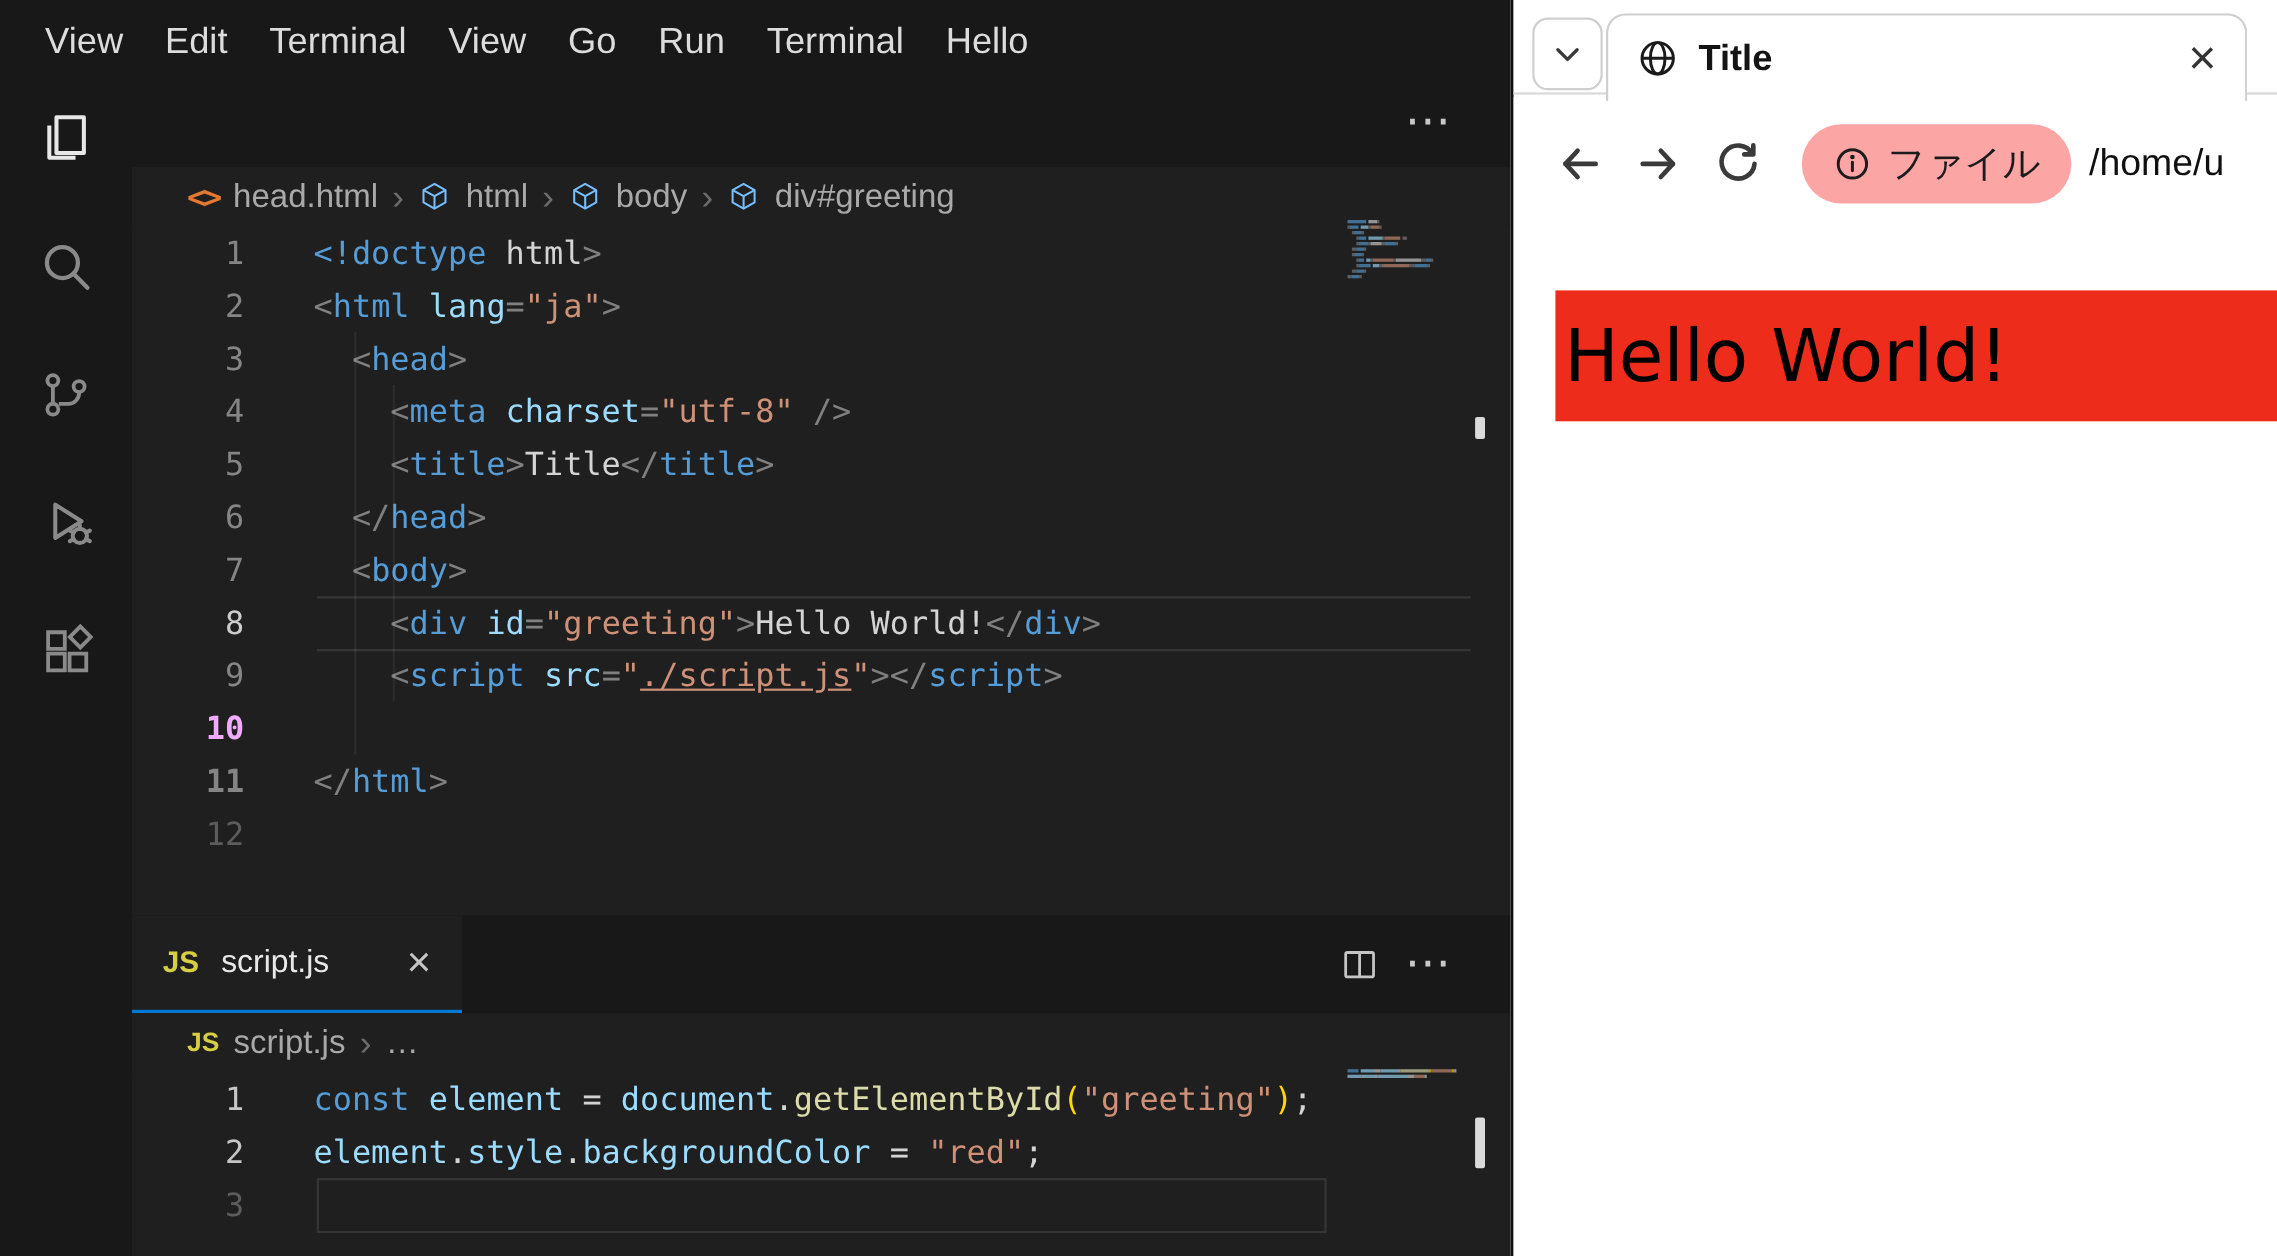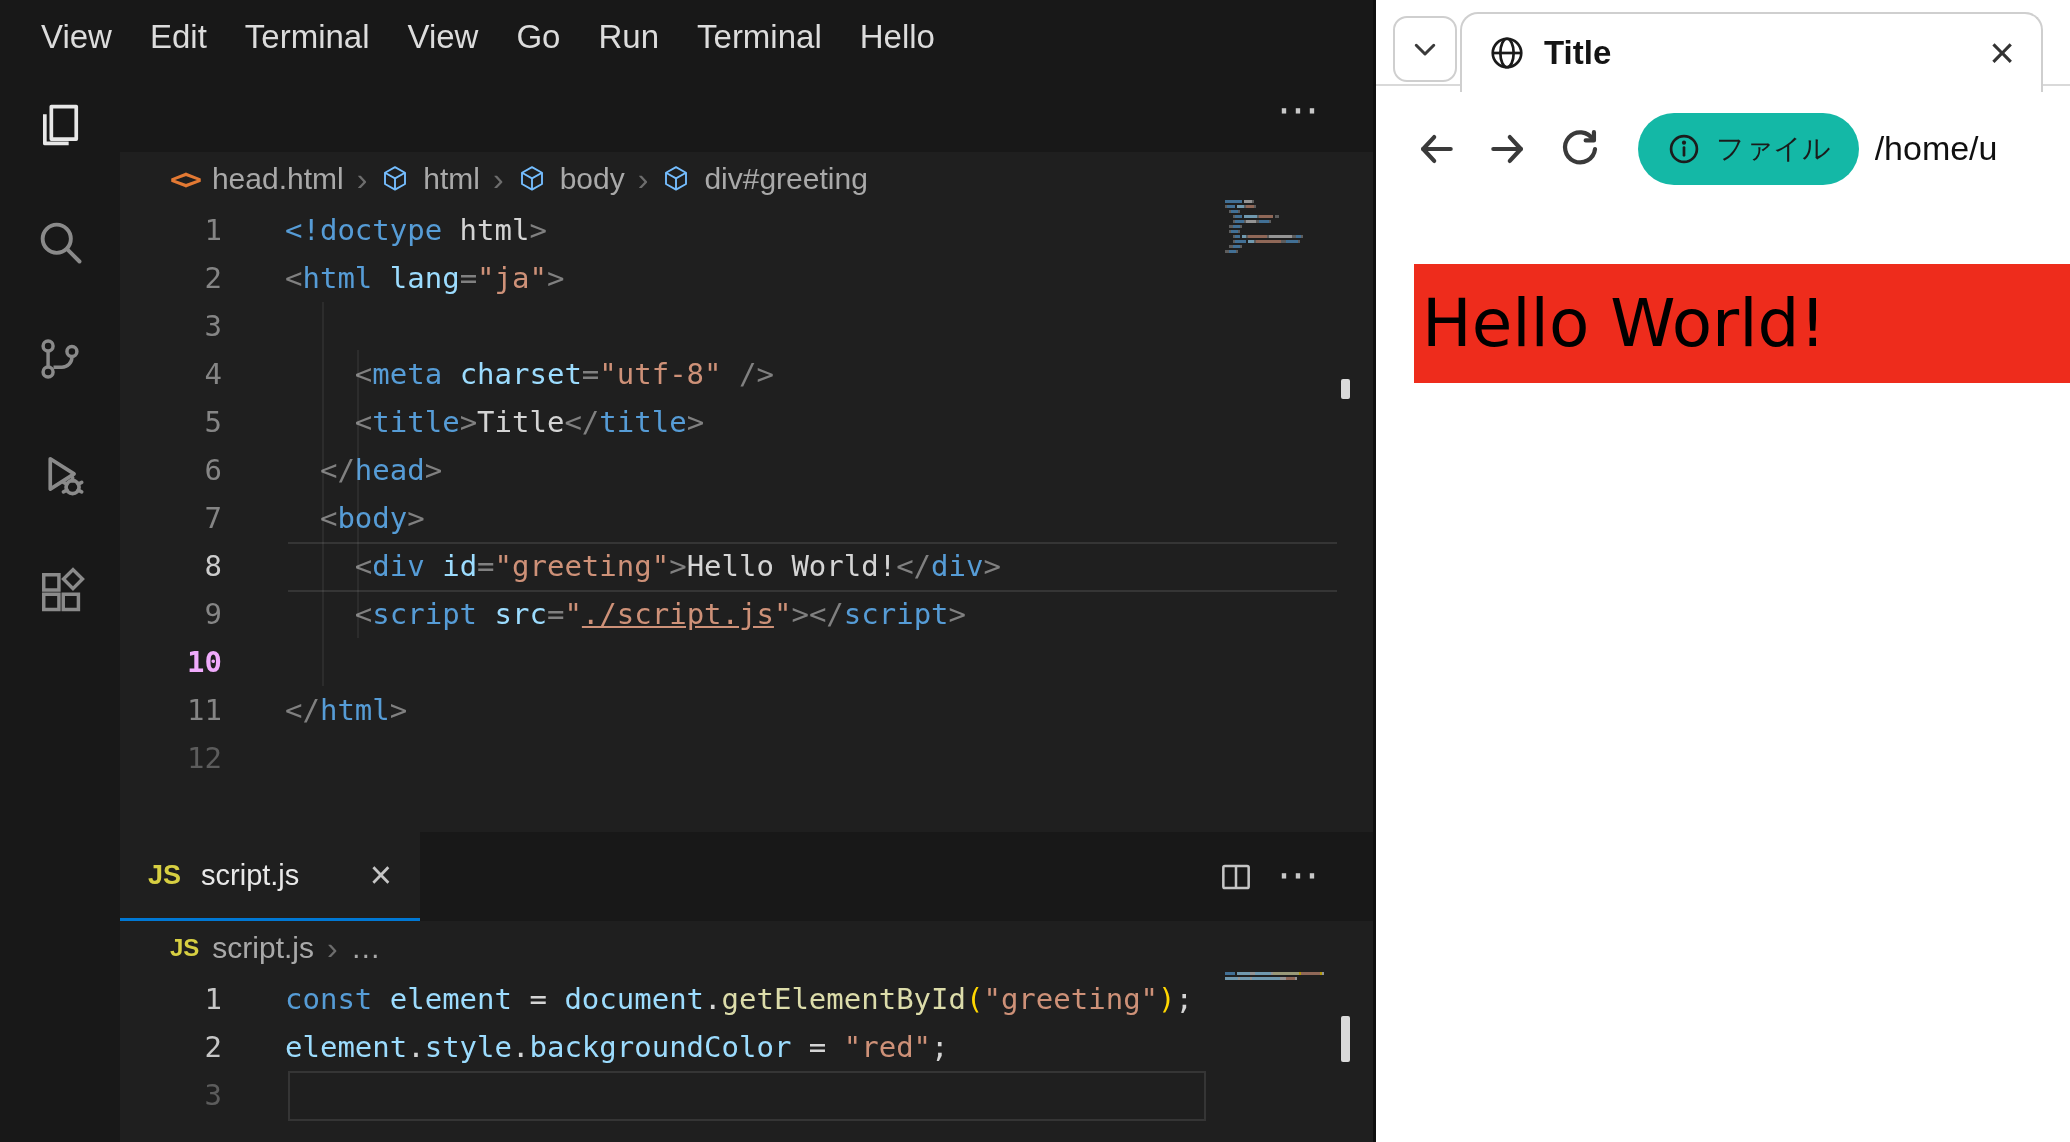--- a/index.html
+++ b/index.html
@@ -87,23 +87,23 @@
               display: flex; align-items: center; justify-content: center; color: #3a3a3a; z-index: 4; }
   .btab { position: absolute; left: 84px; top: 12px; width: 583px; height: 80px; background: #fff;
           border: 2px solid #cfcfcf; border-bottom: none; border-radius: 18px 18px 0 0;
           display: flex; align-items: center; padding: 0 26px; gap: 18px; z-index: 3; }
   .btab-title { font-size: 33px; font-weight: 600; color: #141414; }
   .btab-close { margin-left: auto; font-size: 44px; color: #333; line-height: 1; }
   .btoolbar { position: absolute; left: 0; top: 88px; right: 0; height: 121px; background: #fff;
               display: flex; align-items: center; padding-left: 24px; }
   .nav-btn { width: 72px; height: 72px; display: flex; align-items: center; justify-content: center; color: #3a3a3a; }
   .nav-btn svg { width: 44px; height: 44px; }
-  .chip { margin-left: 22px; height: 72px; border-radius: 38px; background: #14b8a6;
+  .chip { margin-left: 22px; height: 72px; border-radius: 38px; background: #fca5a5;
           display: flex; align-items: center; padding: 0 28px; gap: 14px;
-          font-size: 28px; color: #1b1b1b; flex: 0 0 auto; }
+          font-size: 34px; color: #1b1b1b; flex: 0 0 auto; }
   .chip svg { width: 36px; height: 36px; }
   .url-text { margin-left: 16px; font-size: 34px; color: #101010; white-space: nowrap; overflow: hidden; }
   .bpage { position: absolute; left: 0; top: 209px; right: 0; bottom: 0; background: #fff; overflow: hidden; }
   .hello-bar { position: absolute; left: 38px; top: 55px; right: 0; height: 119px;
                display: flex; align-items: center; padding-left: 8px;
                font-family: "DejaVu Sans", sans-serif; font-size: 66px; color: #000; }
 </style>
 </head>
 <body>
 
@@ -197,20 +197,21 @@
       <div class="crow">
         <span class="ln" style="color: rgb(133, 133, 133);">1</span>
         <span class="ctext"><span style="color: rgb(86, 156, 214);">&lt;!doctype</span><span style="color: rgb(212, 212, 212);"> </span><span style="color: rgb(212, 212, 212);">html</span><span style="color: rgb(128, 128, 128);">&gt;</span></span>
       </div>
       <div class="crow">
         <span class="ln" style="color: rgb(133, 133, 133);">2</span>
         <span class="ctext"><span style="color: rgb(128, 128, 128);">&lt;</span><span style="color: rgb(86, 156, 214);">html</span><span style="color: rgb(212, 212, 212);"> </span><span style="color: rgb(156, 220, 254);">lang</span><span style="color: rgb(128, 128, 128);">=</span><span style="color: rgb(206, 145, 120);">"ja"</span><span style="color: rgb(128, 128, 128);">&gt;</span></span>
       </div>
       <div class="crow">
         <span class="ln" style="color: rgb(133, 133, 133);">3</span>
+        <span class="ctext"><span style="color: rgb(212, 212, 212);">  </span><span style="color: rgb(128, 128, 128);">&lt;</span><span style="color: rgb(86, 156, 214);">head</span><span style="color: rgb(128, 128, 128);">&gt;</span></span>
       </div>
       <div class="crow">
         <span class="ln" style="color: rgb(133, 133, 133);">4</span>
         <span class="ctext"><span style="color: rgb(212, 212, 212);">    </span><span style="color: rgb(128, 128, 128);">&lt;</span><span style="color: rgb(86, 156, 214);">meta</span><span style="color: rgb(212, 212, 212);"> </span><span style="color: rgb(156, 220, 254);">charset</span><span style="color: rgb(128, 128, 128);">=</span><span style="color: rgb(206, 145, 120);">"utf-8"</span><span style="color: rgb(212, 212, 212);"> </span><span style="color: rgb(128, 128, 128);">/&gt;</span></span>
       </div>
       <div class="crow">
         <span class="ln" style="color: rgb(133, 133, 133);">5</span>
         <span class="ctext"><span style="color: rgb(212, 212, 212);">    </span><span style="color: rgb(128, 128, 128);">&lt;</span><span style="color: rgb(86, 156, 214);">title</span><span style="color: rgb(128, 128, 128);">&gt;</span><span style="color: rgb(212, 212, 212);">Title</span><span style="color: rgb(128, 128, 128);">&lt;/</span><span style="color: rgb(86, 156, 214);">title</span><span style="color: rgb(128, 128, 128);">&gt;</span></span>
       </div>
       <div class="crow">
@@ -226,21 +227,21 @@
         <span class="ctext"><span style="color: rgb(212, 212, 212);">    </span><span style="color: rgb(128, 128, 128);">&lt;</span><span style="color: rgb(86, 156, 214);">div</span><span style="color: rgb(212, 212, 212);"> </span><span style="color: rgb(156, 220, 254);">id</span><span style="color: rgb(128, 128, 128);">=</span><span style="color: rgb(206, 145, 120);">"greeting"</span><span style="color: rgb(128, 128, 128);">&gt;</span><span style="color: rgb(212, 212, 212);">Hello World!</span><span style="color: rgb(128, 128, 128);">&lt;/</span><span style="color: rgb(86, 156, 214);">div</span><span style="color: rgb(128, 128, 128);">&gt;</span></span>
       </div>
       <div class="crow">
         <span class="ln" style="color: rgb(133, 133, 133);">9</span>
         <span class="ctext"><span style="color: rgb(212, 212, 212);">    </span><span style="color: rgb(128, 128, 128);">&lt;</span><span style="color: rgb(86, 156, 214);">script</span><span style="color: rgb(212, 212, 212);"> </span><span style="color: rgb(156, 220, 254);">src</span><span style="color: rgb(128, 128, 128);">=</span><span style="color: rgb(206, 145, 120);">"</span><span style="color: rgb(206, 145, 120); text-decoration: underline;">./script.js</span><span style="color: rgb(206, 145, 120);">"</span><span style="color: rgb(128, 128, 128);">&gt;</span><span style="color: rgb(128, 128, 128);">&lt;/</span><span style="color: rgb(86, 156, 214);">script</span><span style="color: rgb(128, 128, 128);">&gt;</span></span>
       </div>
       <div class="crow">
         <span class="ln" style="color: #f0abfc; font-weight: bold;">10</span>
       </div>
       <div class="crow">
-        <span class="ln" style="color: rgb(133, 133, 133);">11</span>
+        <span class="ln" style="color: rgb(133, 133, 133); font-weight: bold;">11</span>
         <span class="ctext"><span style="color: rgb(128, 128, 128);">&lt;/</span><span style="color: rgb(86, 156, 214);">html</span><span style="color: rgb(128, 128, 128);">&gt;</span></span>
       </div>
       <div class="crow">
         <span class="ln" style="color: rgb(92, 92, 92);">12</span>
         <span class="ctext"></span>
       </div>
     </div>
   <div class="curline" id="curline-top"></div>
   <div class="guide" id="guide1"></div>
   <div class="guide" id="guide2"></div>

